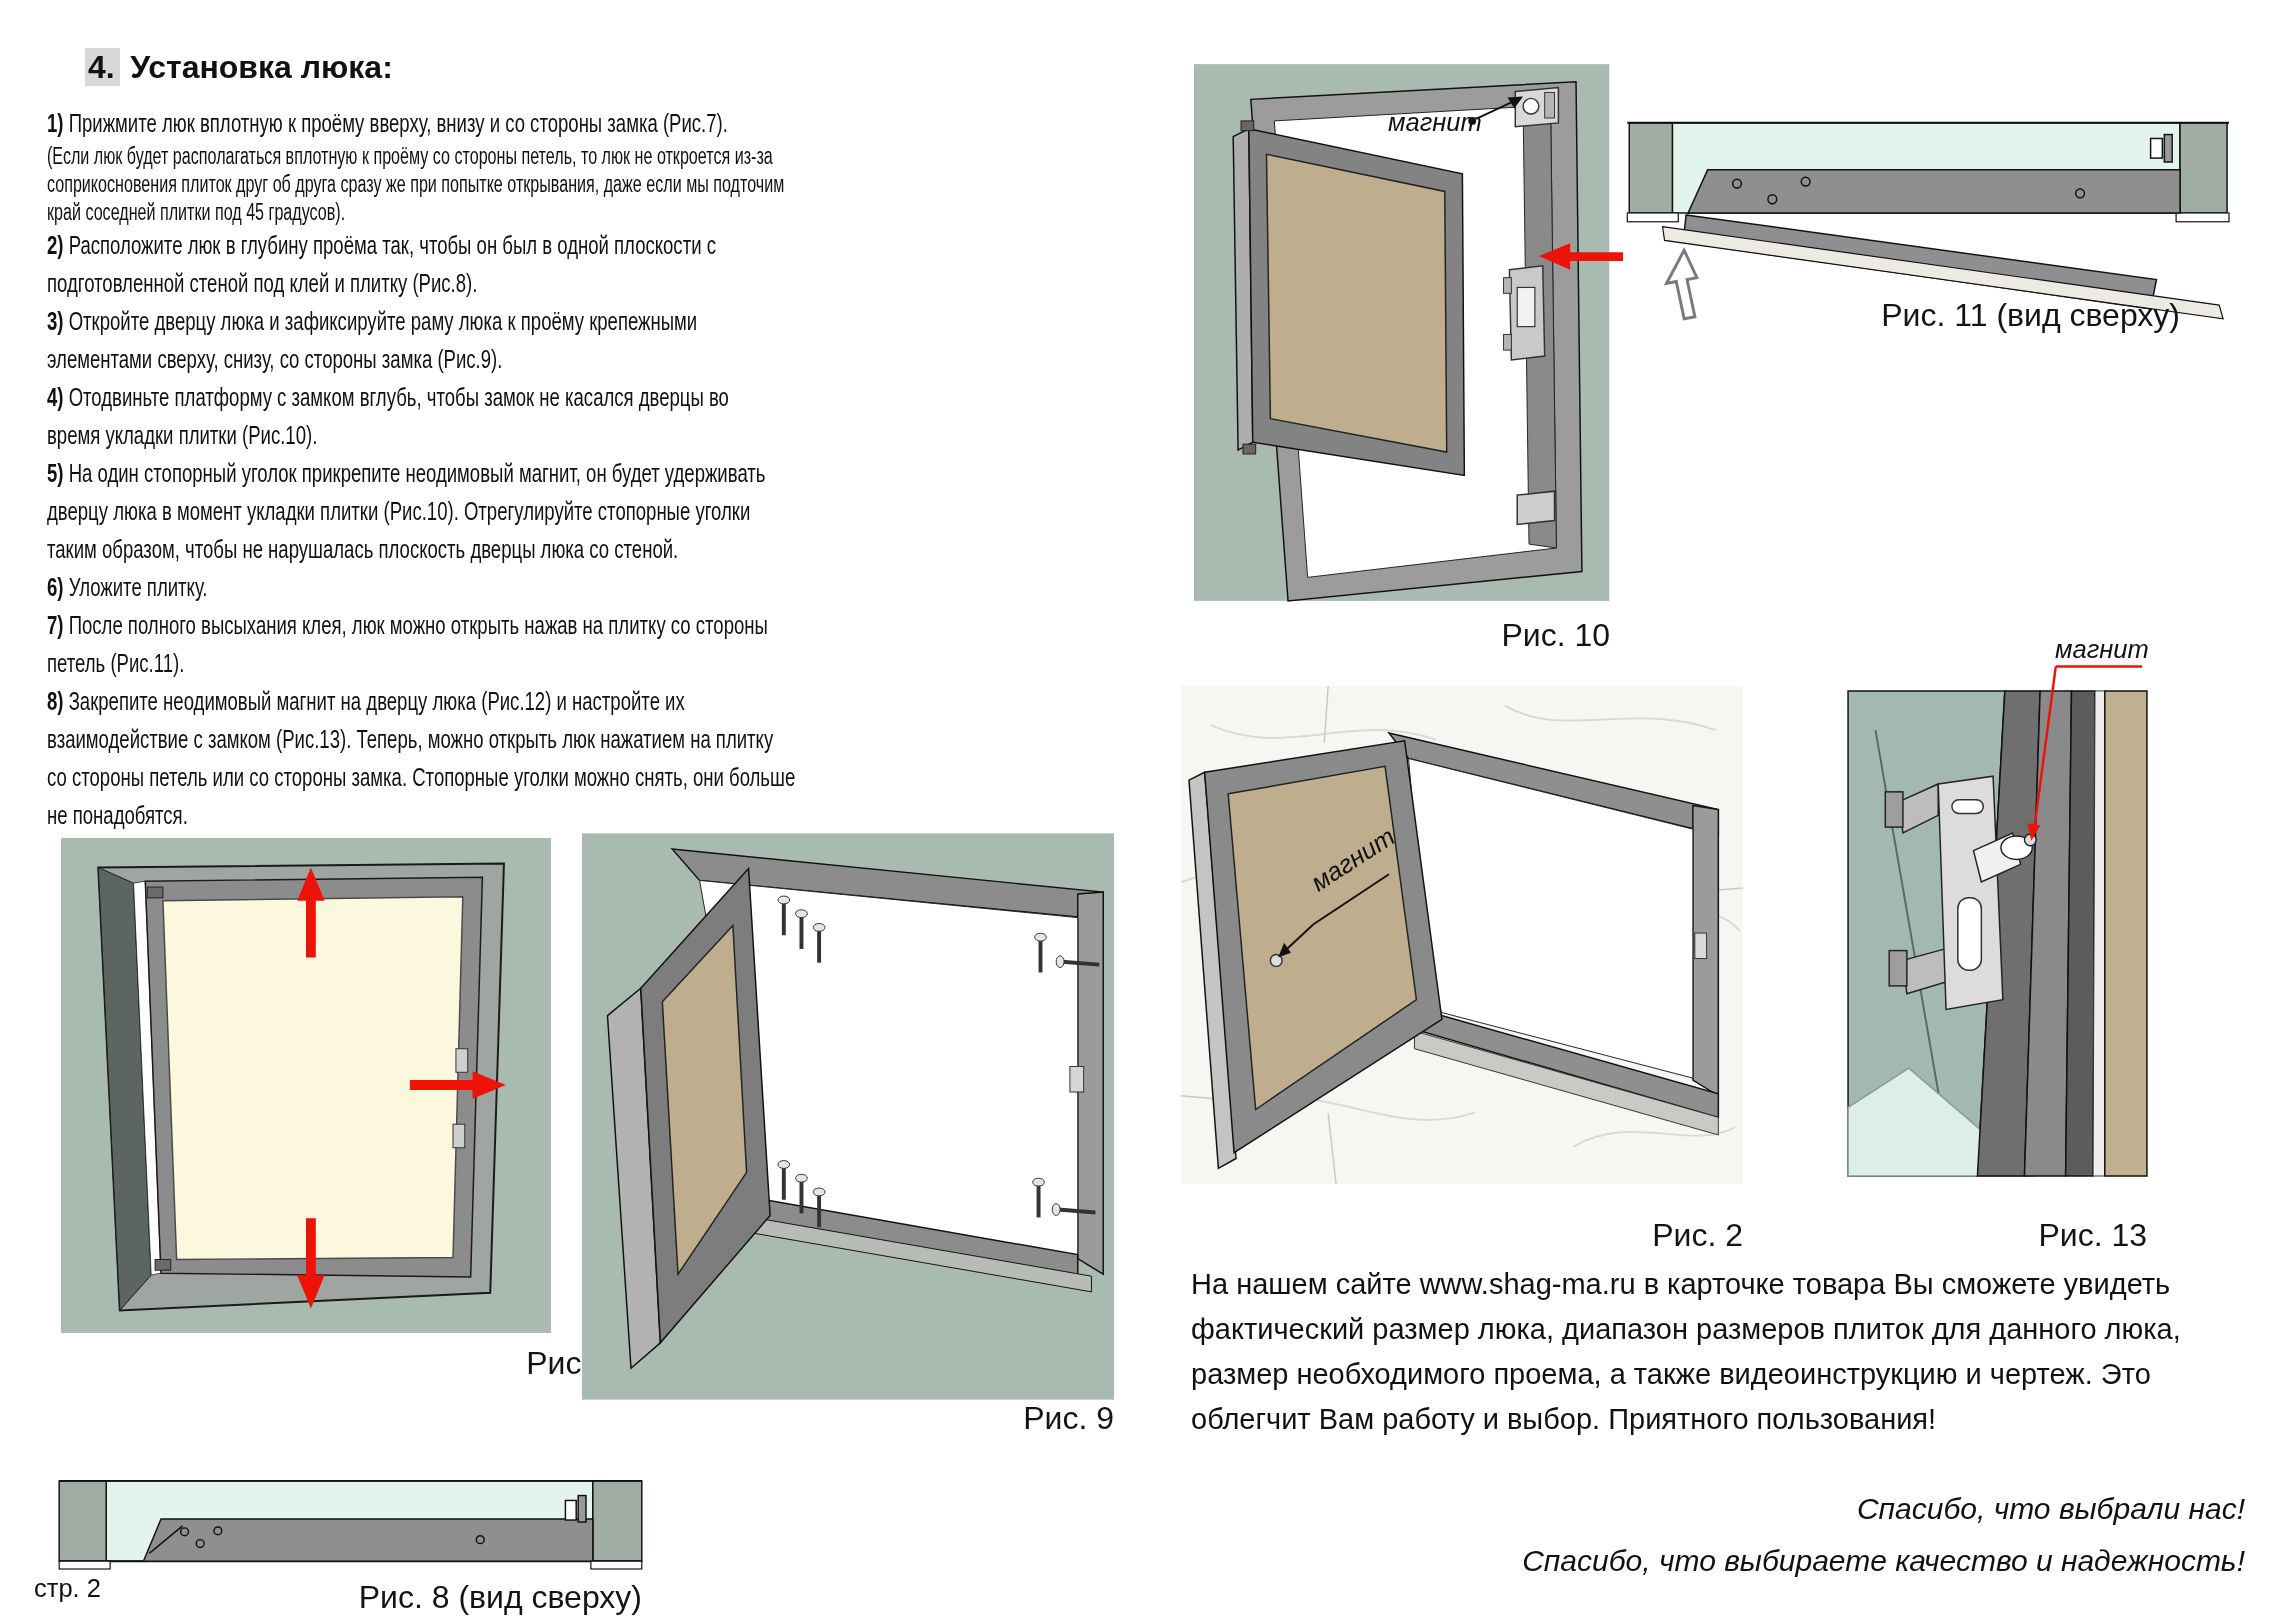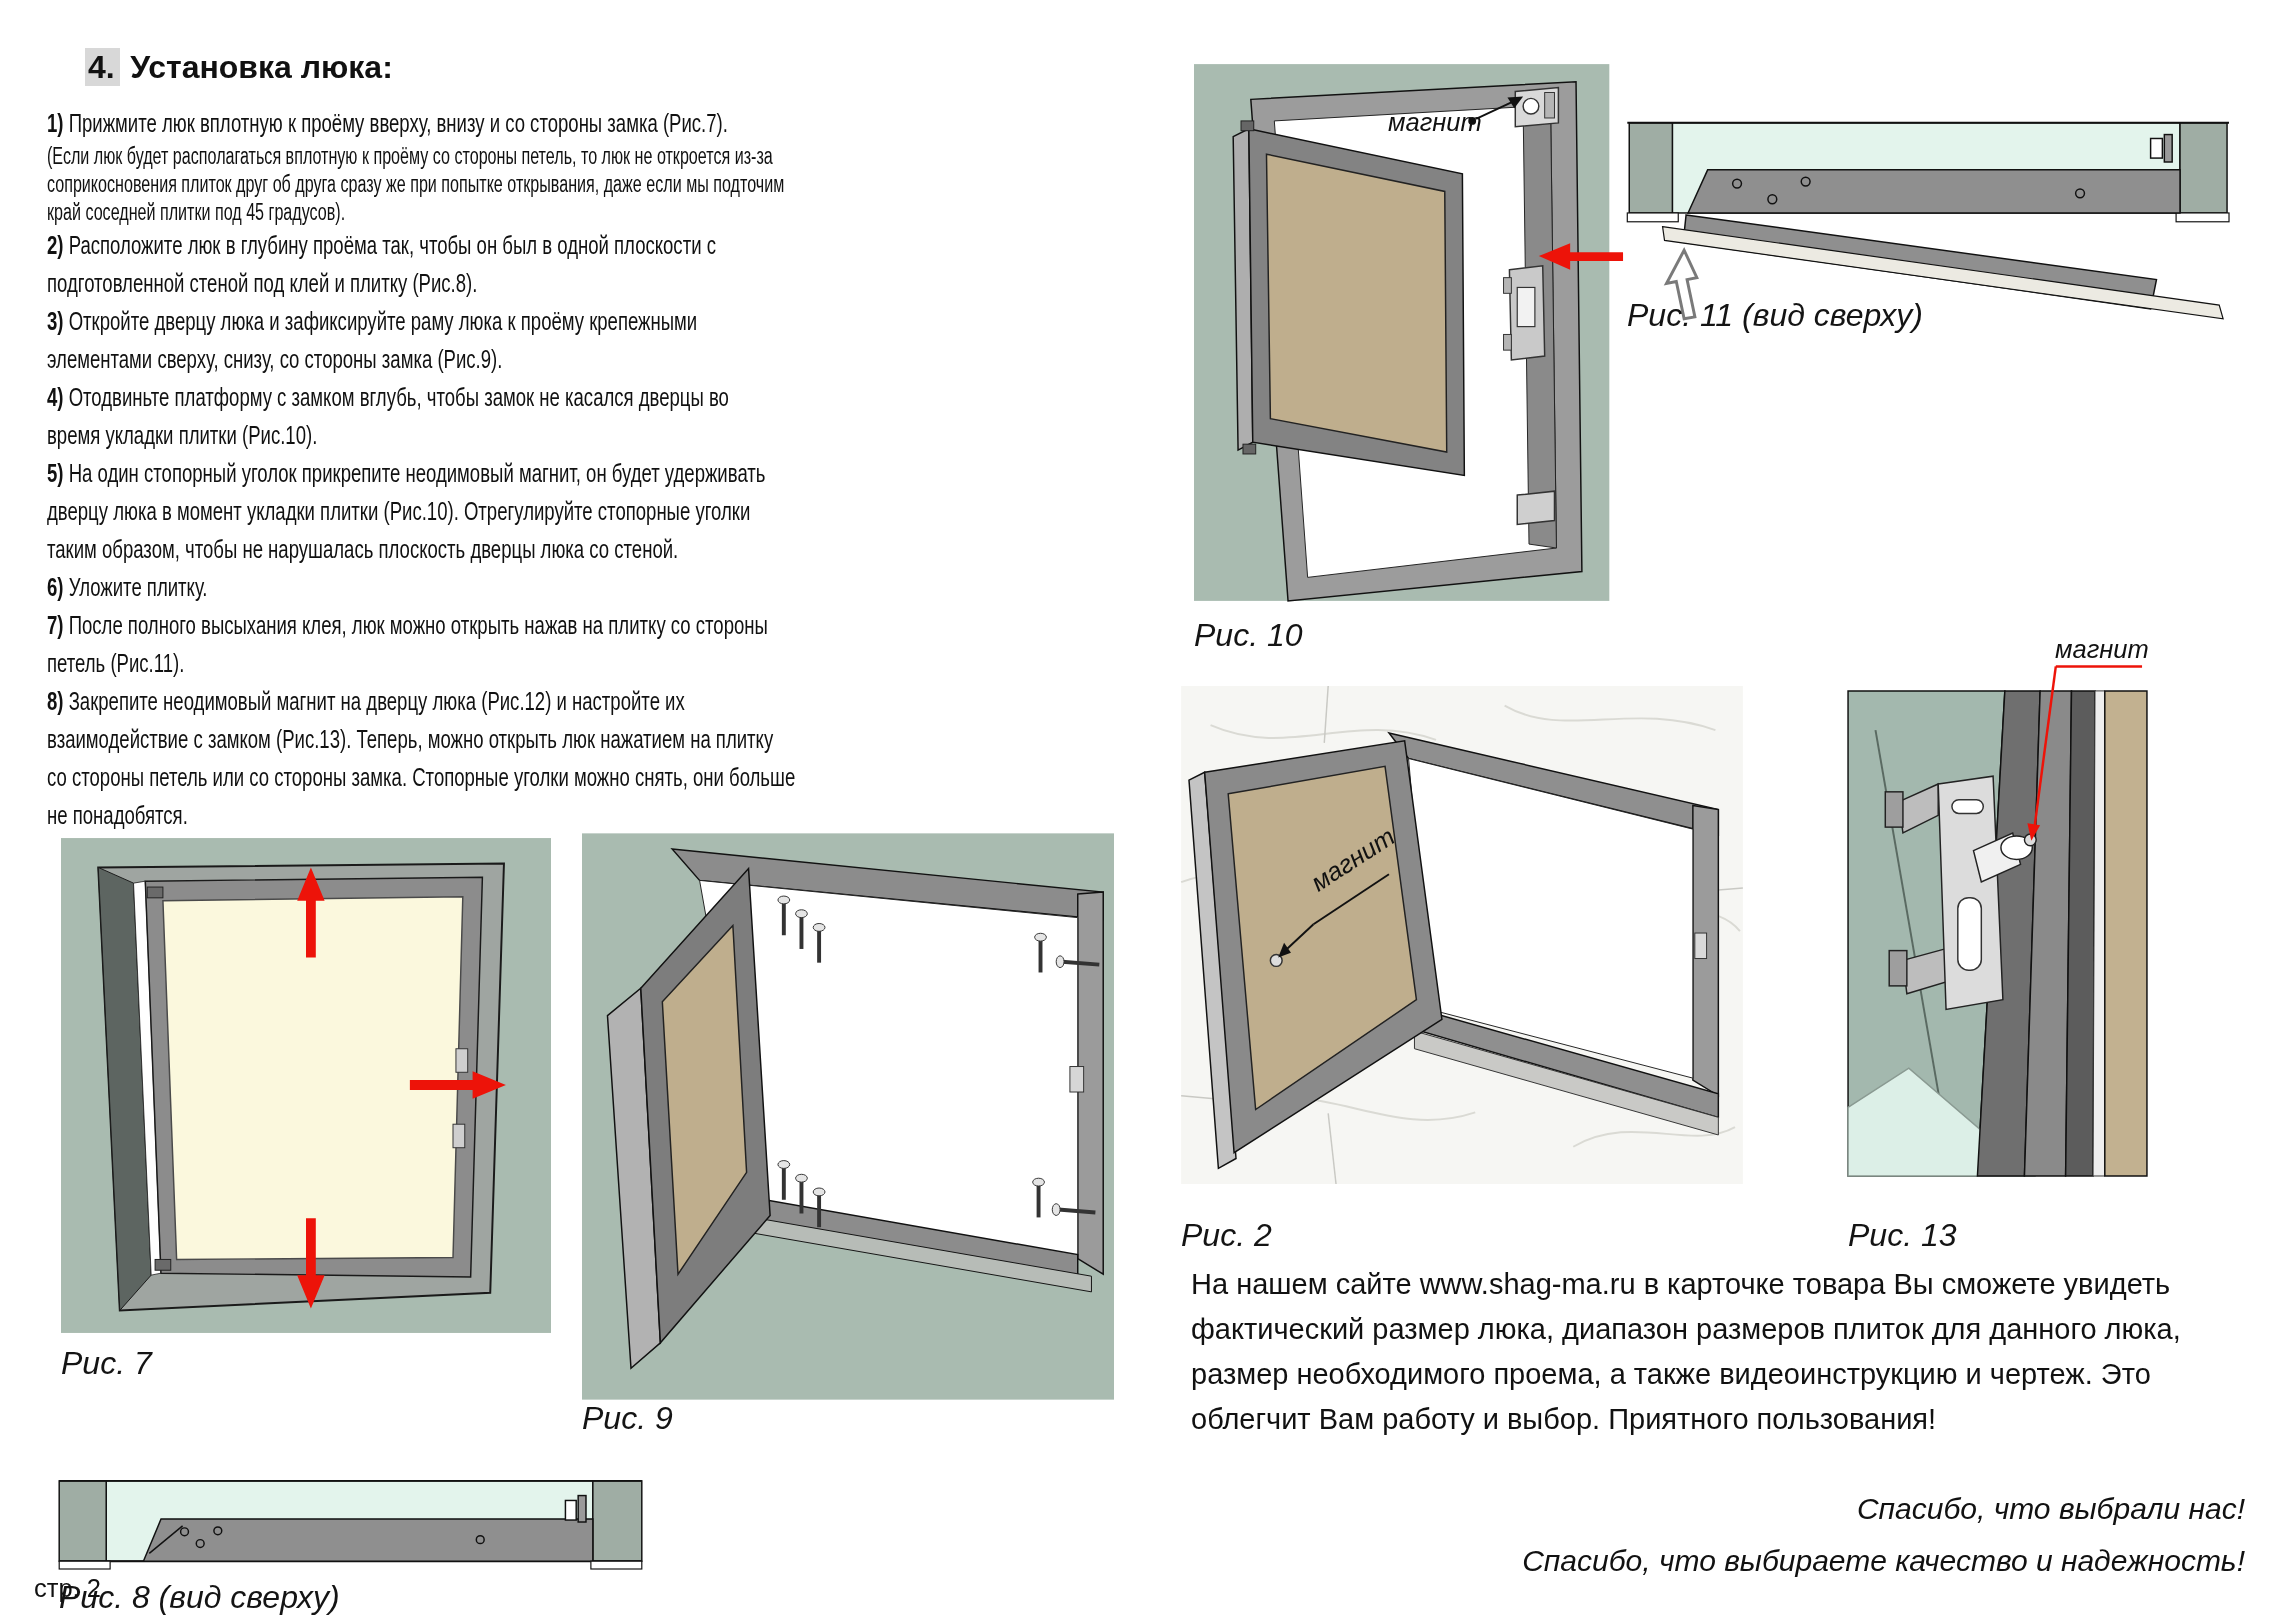--- a/index.html
+++ b/index.html
@@ -22,22 +22,22 @@
     transform:scaleX(0.70);transform-origin:0 0;
     font-size:26.5px;
   }
   .step-line{height:38px;white-space:nowrap;line-height:38px;}
   .step-line b{font-weight:bold;}
   .note-line{height:28px;white-space:nowrap;line-height:28px;font-size:23px;}
   
   .fig{position:absolute;}
   .fig svg{display:block;overflow:visible;}
   .caption{
-    font-style:italic;font-size:32px;color:#141414;
-    text-align:left;white-space:nowrap;
+    font-size:32px;color:#141414;
+    text-align:right;white-space:nowrap;
   }
   .magnet-label{
     position:absolute;font-style:italic;font-size:25.5px;color:#111;white-space:nowrap;
   }
   
   .site-par{
     position:absolute;left:1191px;top:1262px;width:1274px;
     font-size:29px;
   }
   .site-line{height:45px;line-height:45px;white-space:nowrap;}

